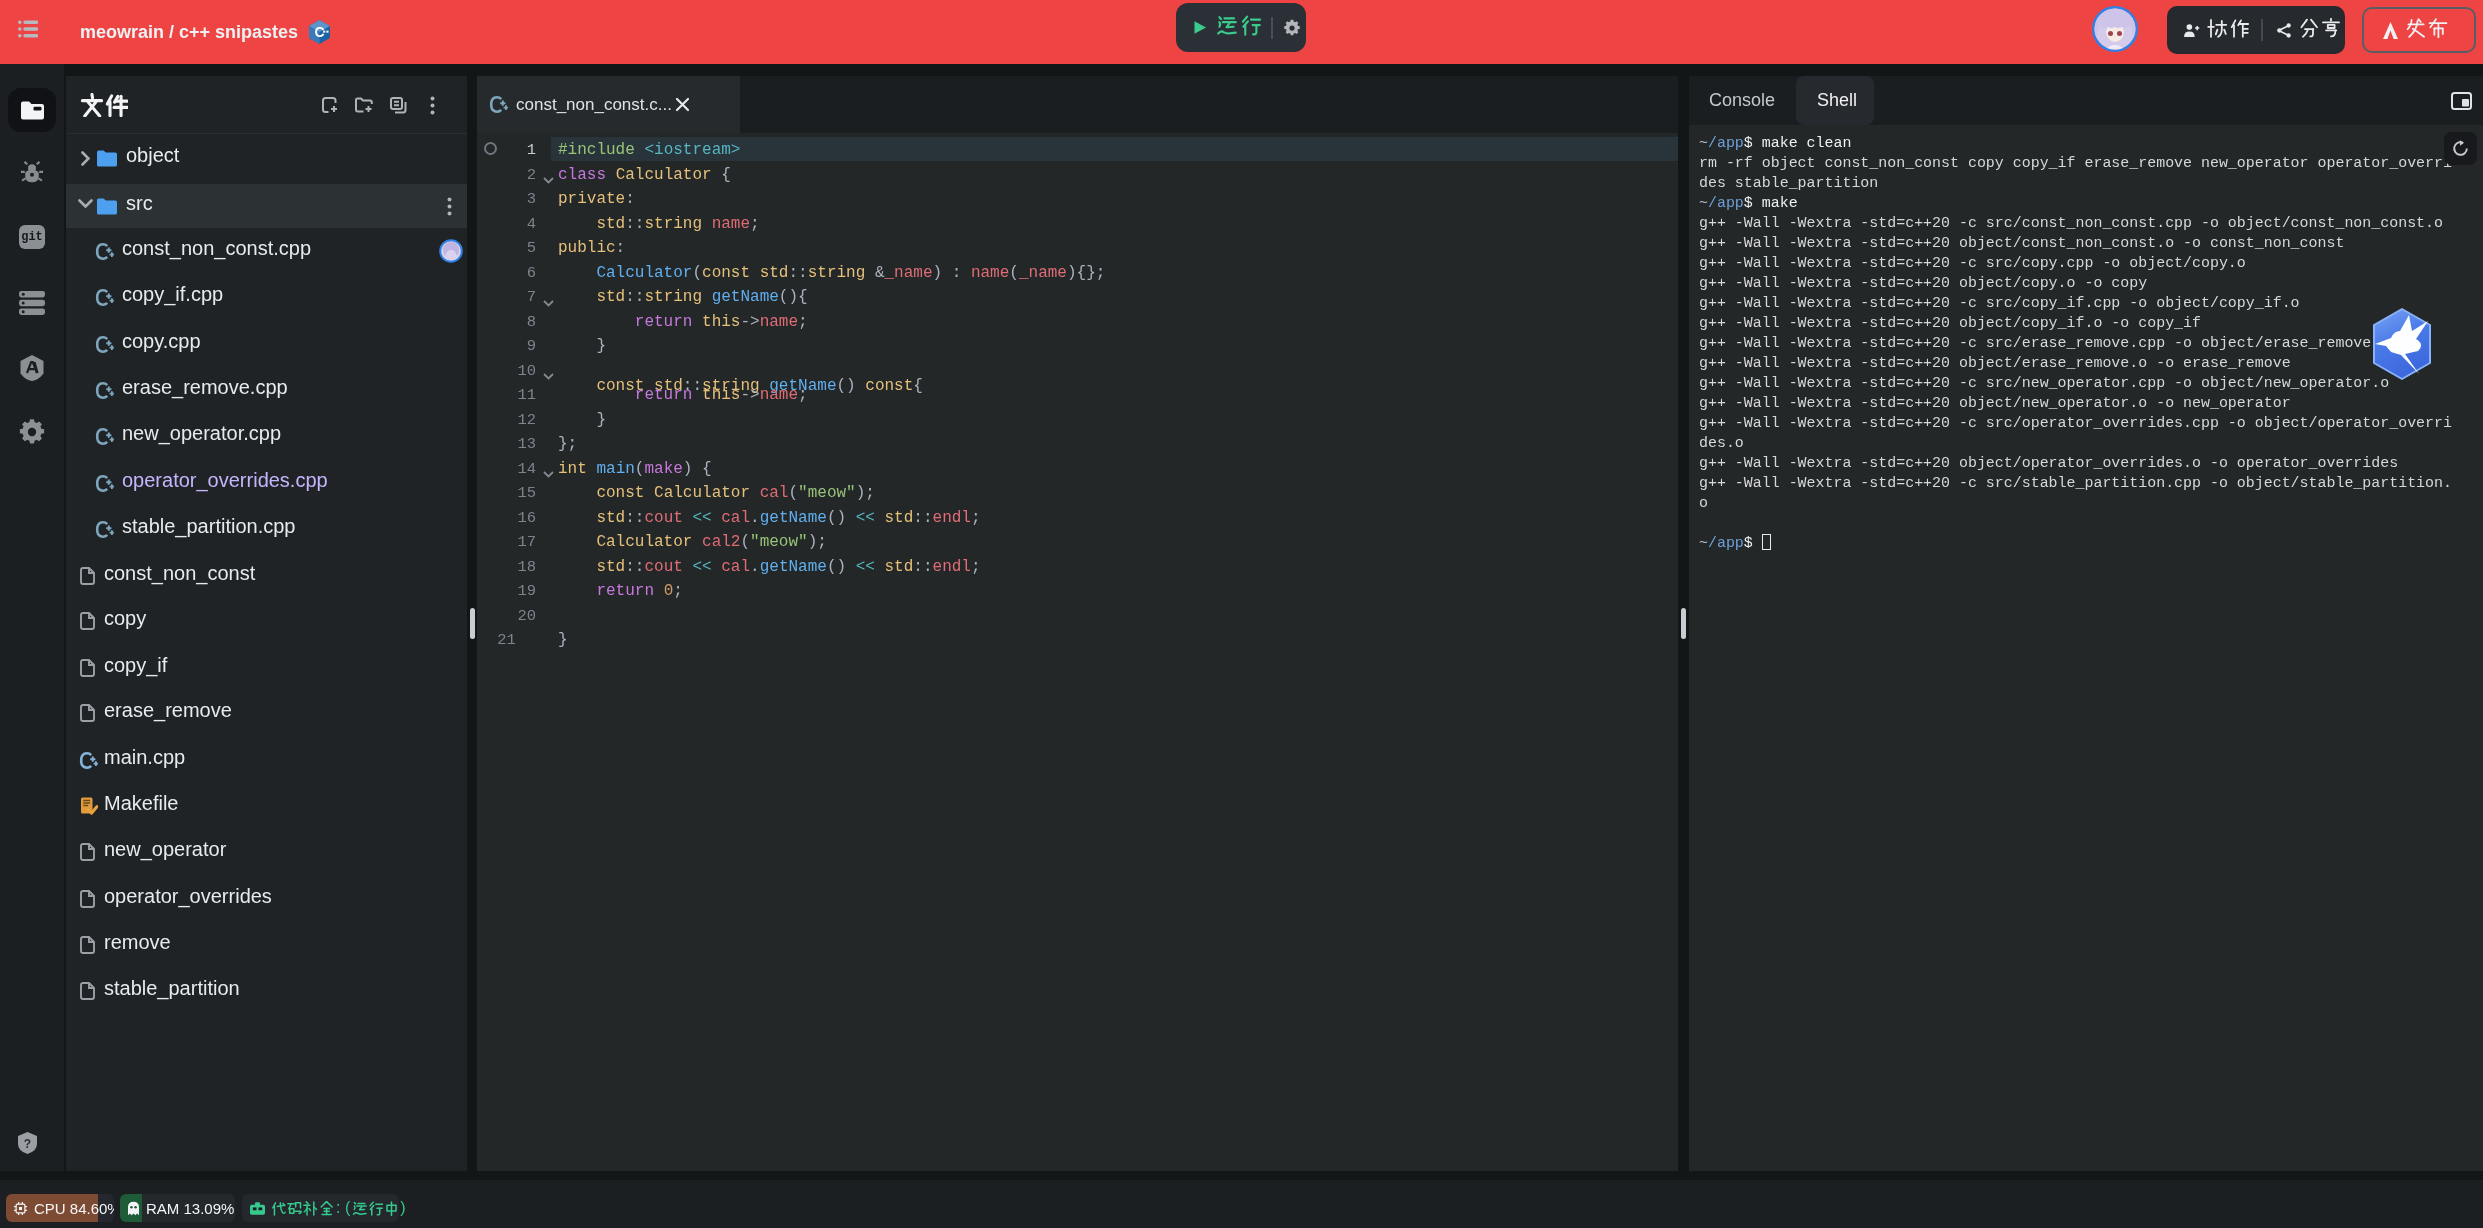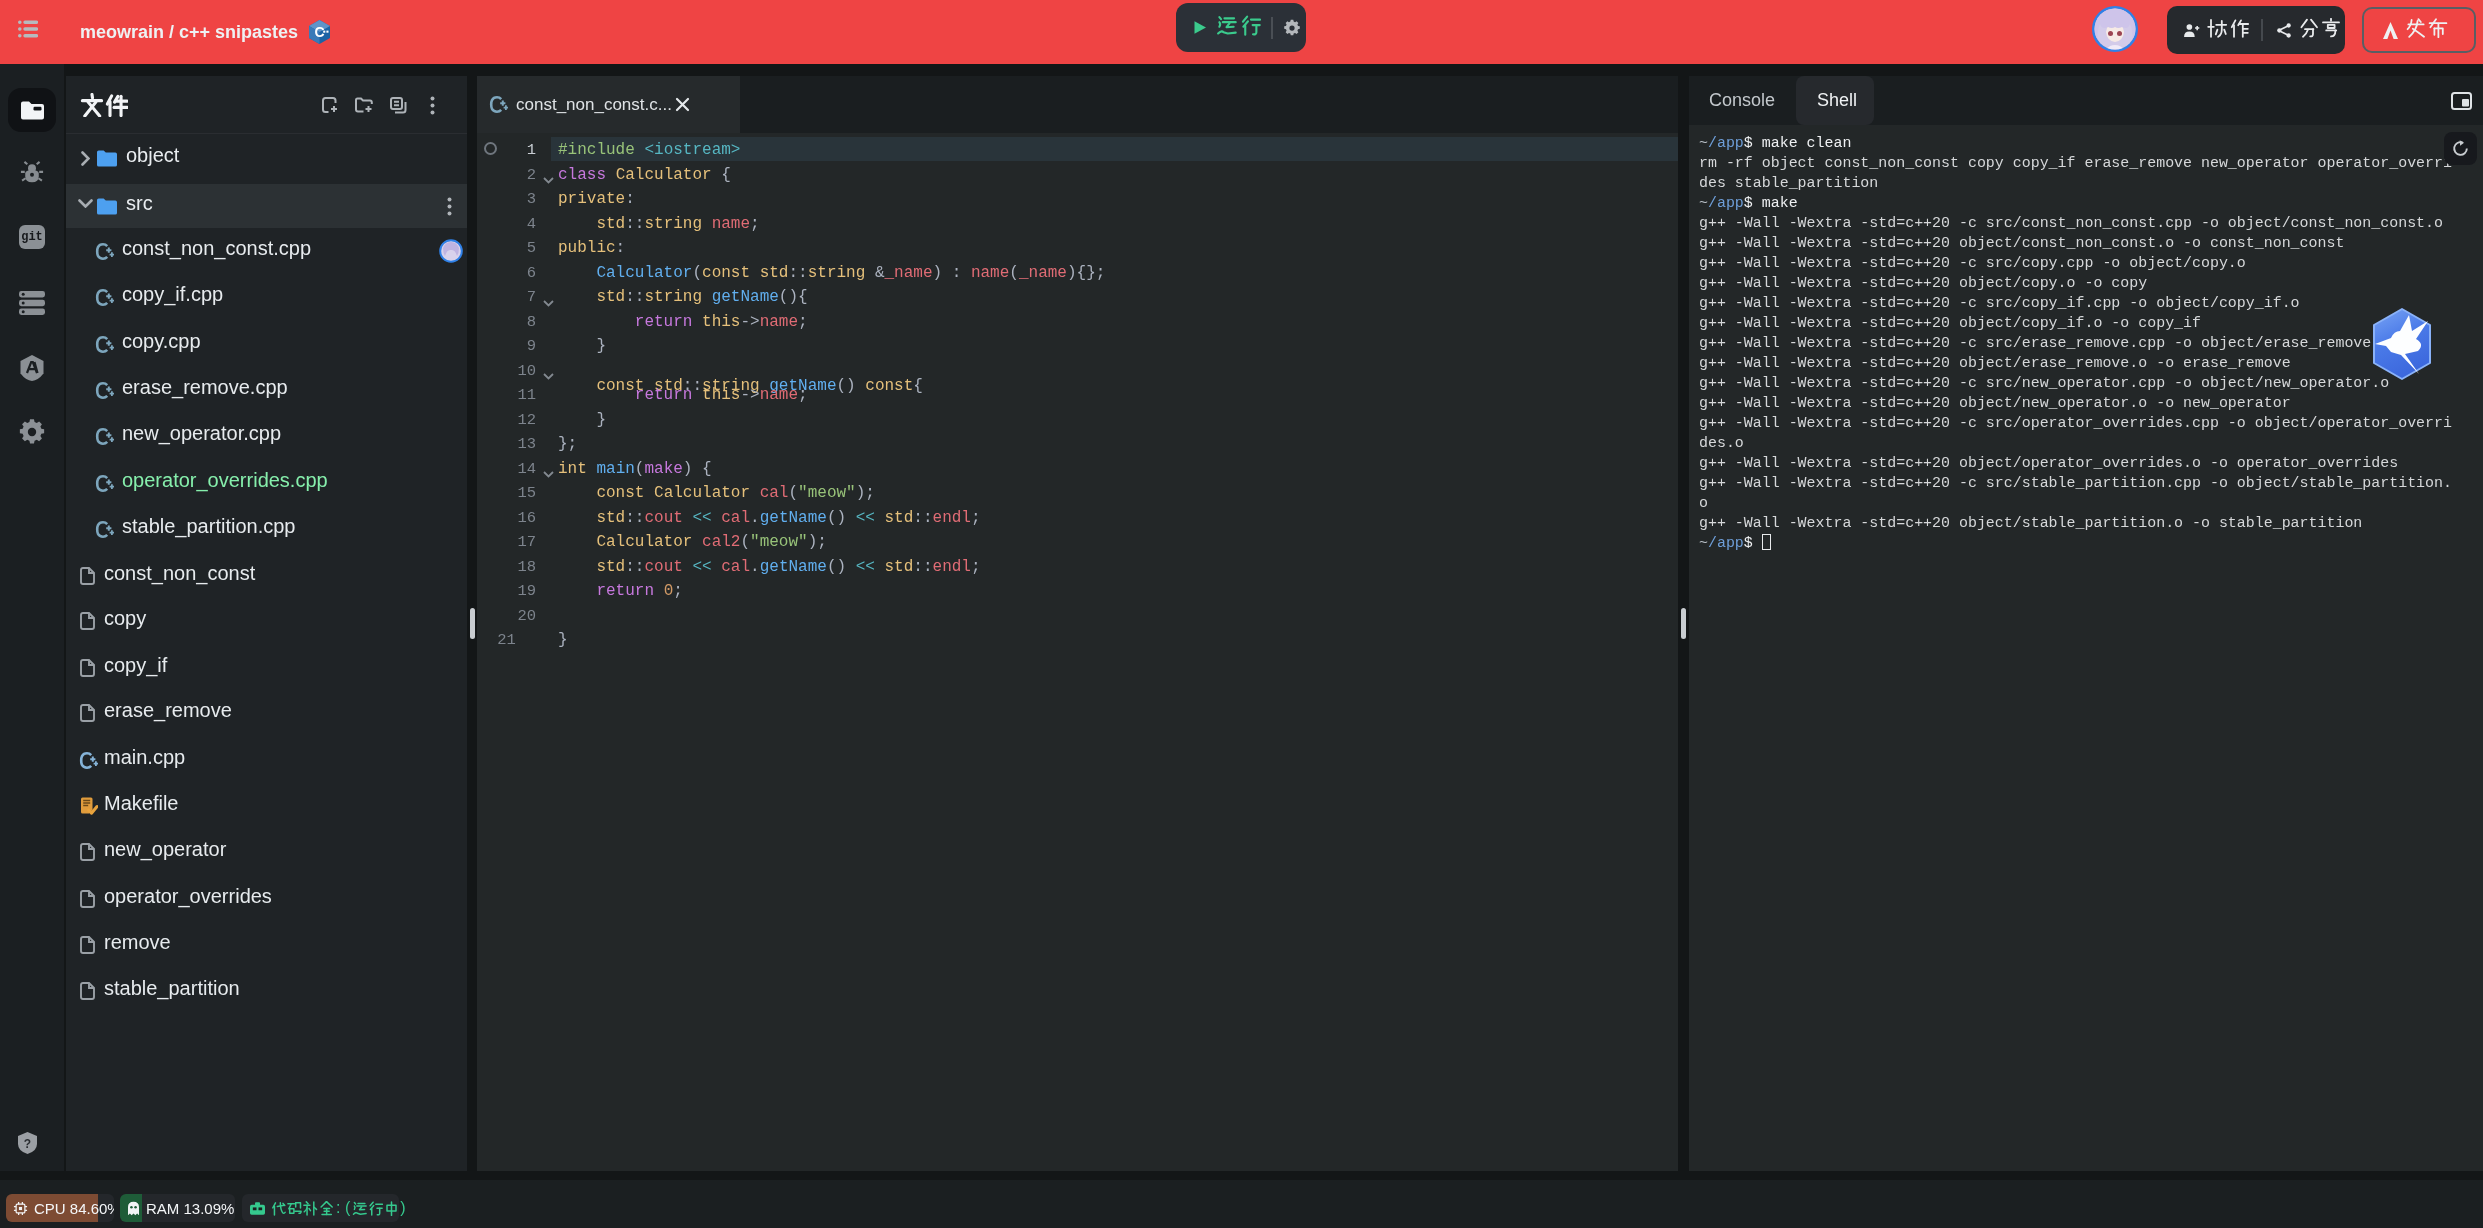--- a/index.html
+++ b/index.html
@@ -275,21 +275,21 @@
 <path d="M12.2 3.1 Q10.6 1.3 8 1.3 Q4.5 1.3 3 4.1 Q2.2 5.7 2.2 8.5 Q2.2 11.3 3 12.9 Q4.5 15.7 8 15.7 Q10.6 15.7 12.2 13.9" stroke="#7da6bd" stroke-width="2.6"></path>
 <path d="M11.2 7.2 h5.2 M13.8 4.6 v5.2" stroke="#7da6bd" stroke-width="2"></path>
       <path d="M14.6 11.6 h4.6 M16.9 9.3 v4.6" stroke="#7da6bd" stroke-width="1.8"></path>
     </svg>
 <div class="abs" style="left:56px;top:346px;color:#e7ebee;font-size:20px">new_operator.cpp</div>
 <svg class="abs" style="left:29px;top:398.5px" width="19" height="17" viewBox="0 0 19 17" fill="none">
 <path d="M12.2 3.1 Q10.6 1.3 8 1.3 Q4.5 1.3 3 4.1 Q2.2 5.7 2.2 8.5 Q2.2 11.3 3 12.9 Q4.5 15.7 8 15.7 Q10.6 15.7 12.2 13.9" stroke="#7da6bd" stroke-width="2.6"></path>
 <path d="M11.2 7.2 h5.2 M13.8 4.6 v5.2" stroke="#7da6bd" stroke-width="2"></path>
       <path d="M14.6 11.6 h4.6 M16.9 9.3 v4.6" stroke="#7da6bd" stroke-width="1.8"></path>
     </svg>
-<div class="abs" style="left:56px;top:393px;color:#86efac;font-size:20px">operator_overrides.cpp</div>
+<div class="abs" style="left:56px;top:393px;color:#c4b5fd;font-size:20px">operator_overrides.cpp</div>
 <svg class="abs" style="left:29px;top:444.5px" width="19" height="17" viewBox="0 0 19 17" fill="none">
 <path d="M12.2 3.1 Q10.6 1.3 8 1.3 Q4.5 1.3 3 4.1 Q2.2 5.7 2.2 8.5 Q2.2 11.3 3 12.9 Q4.5 15.7 8 15.7 Q10.6 15.7 12.2 13.9" stroke="#7da6bd" stroke-width="2.6"></path>
 <path d="M11.2 7.2 h5.2 M13.8 4.6 v5.2" stroke="#7da6bd" stroke-width="2"></path>
       <path d="M14.6 11.6 h4.6 M16.9 9.3 v4.6" stroke="#7da6bd" stroke-width="1.8"></path>
     </svg>
 <div class="abs" style="left:56px;top:439px;color:#e7ebee;font-size:20px">stable_partition.cpp</div>
 <svg class="abs" style="left:14px;top:491px" width="15" height="18" viewBox="0 0 15 18" fill="none" stroke="#9aa0a6" stroke-width="1.9">
       <path d="M1 3 Q1 1 3 1 H9 L14 6 V15 Q14 17 12 17 H3 Q1 17 1 15 Z"></path>
       <path d="M9 1 V6 H14"></path>
     </svg>
@@ -434,21 +434,20 @@
 <div class="abs term" style="left:10px;top:236.5px;height:20.0px;line-height:20.0px"><span>g++ -Wall -Wextra -std=c++20 object/copy_if.o -o copy_if</span></div>
 <div class="abs term" style="left:10px;top:256.5px;height:20.0px;line-height:20.0px"><span>g++ -Wall -Wextra -std=c++20 -c src/erase_remove.cpp -o object/erase_remove.o</span></div>
 <div class="abs term" style="left:10px;top:276.5px;height:20.0px;line-height:20.0px"><span>g++ -Wall -Wextra -std=c++20 object/erase_remove.o -o erase_remove</span></div>
 <div class="abs term" style="left:10px;top:296.5px;height:20.0px;line-height:20.0px"><span>g++ -Wall -Wextra -std=c++20 -c src/new_operator.cpp -o object/new_operator.o</span></div>
 <div class="abs term" style="left:10px;top:316.5px;height:20.0px;line-height:20.0px"><span>g++ -Wall -Wextra -std=c++20 object/new_operator.o -o new_operator</span></div>
 <div class="abs term" style="left:10px;top:336.5px;height:20.0px;line-height:20.0px"><span>g++ -Wall -Wextra -std=c++20 -c src/operator_overrides.cpp -o object/operator_overri</span></div>
 <div class="abs term" style="left:10px;top:356.5px;height:20.0px;line-height:20.0px"><span>des.o</span></div>
 <div class="abs term" style="left:10px;top:376.5px;height:20.0px;line-height:20.0px"><span>g++ -Wall -Wextra -std=c++20 object/operator_overrides.o -o operator_overrides</span></div>
 <div class="abs term" style="left:10px;top:396.5px;height:20.0px;line-height:20.0px"><span>g++ -Wall -Wextra -std=c++20 -c src/stable_partition.cpp -o object/stable_partition.</span></div>
 <div class="abs term" style="left:10px;top:416.5px;height:20.0px;line-height:20.0px"><span>o</span></div>
-<div class="abs term" style="left:10px;top:436.5px;height:20.0px;line-height:20.0px"><span>g++ -Wall -Wextra -std=c++20 object/stable_partition.o -o stable_partition</span></div>
 <div class="abs term" style="left:10px;top:456.5px;height:20.0px;line-height:20.0px"><span class="tp1">~</span><span class="tp2">/app</span><span class="tc">$ </span><span style="display:inline-block;width:9px;height:16px;border:1.6px solid #e8eaec;vertical-align:-3px"></span></div>
 <div class="abs" style="left:755px;top:56px;width:33px;height:33px;background:#17191d;border-radius:8px"></div>
 <svg class="abs" style="left:762px;top:63px" width="19" height="19" viewBox="0 0 24 24" fill="none" stroke="#c8ccd0" stroke-width="2.4">
       <path d="M20 12 A8 8 0 1 1 14.5 4.4"></path>
       <path d="M11 1.5 L16.5 4.8 L11.5 8.5 Z" fill="#c8ccd0" stroke="none"></path>
     </svg>
 </div>
 <svg class="abs" style="left:2369px;top:308px" width="66" height="72" viewBox="0 0 66 72">
 <defs>
       <linearGradient id="bg1" x1="0" y1="0" x2="0.4" y2="1">

